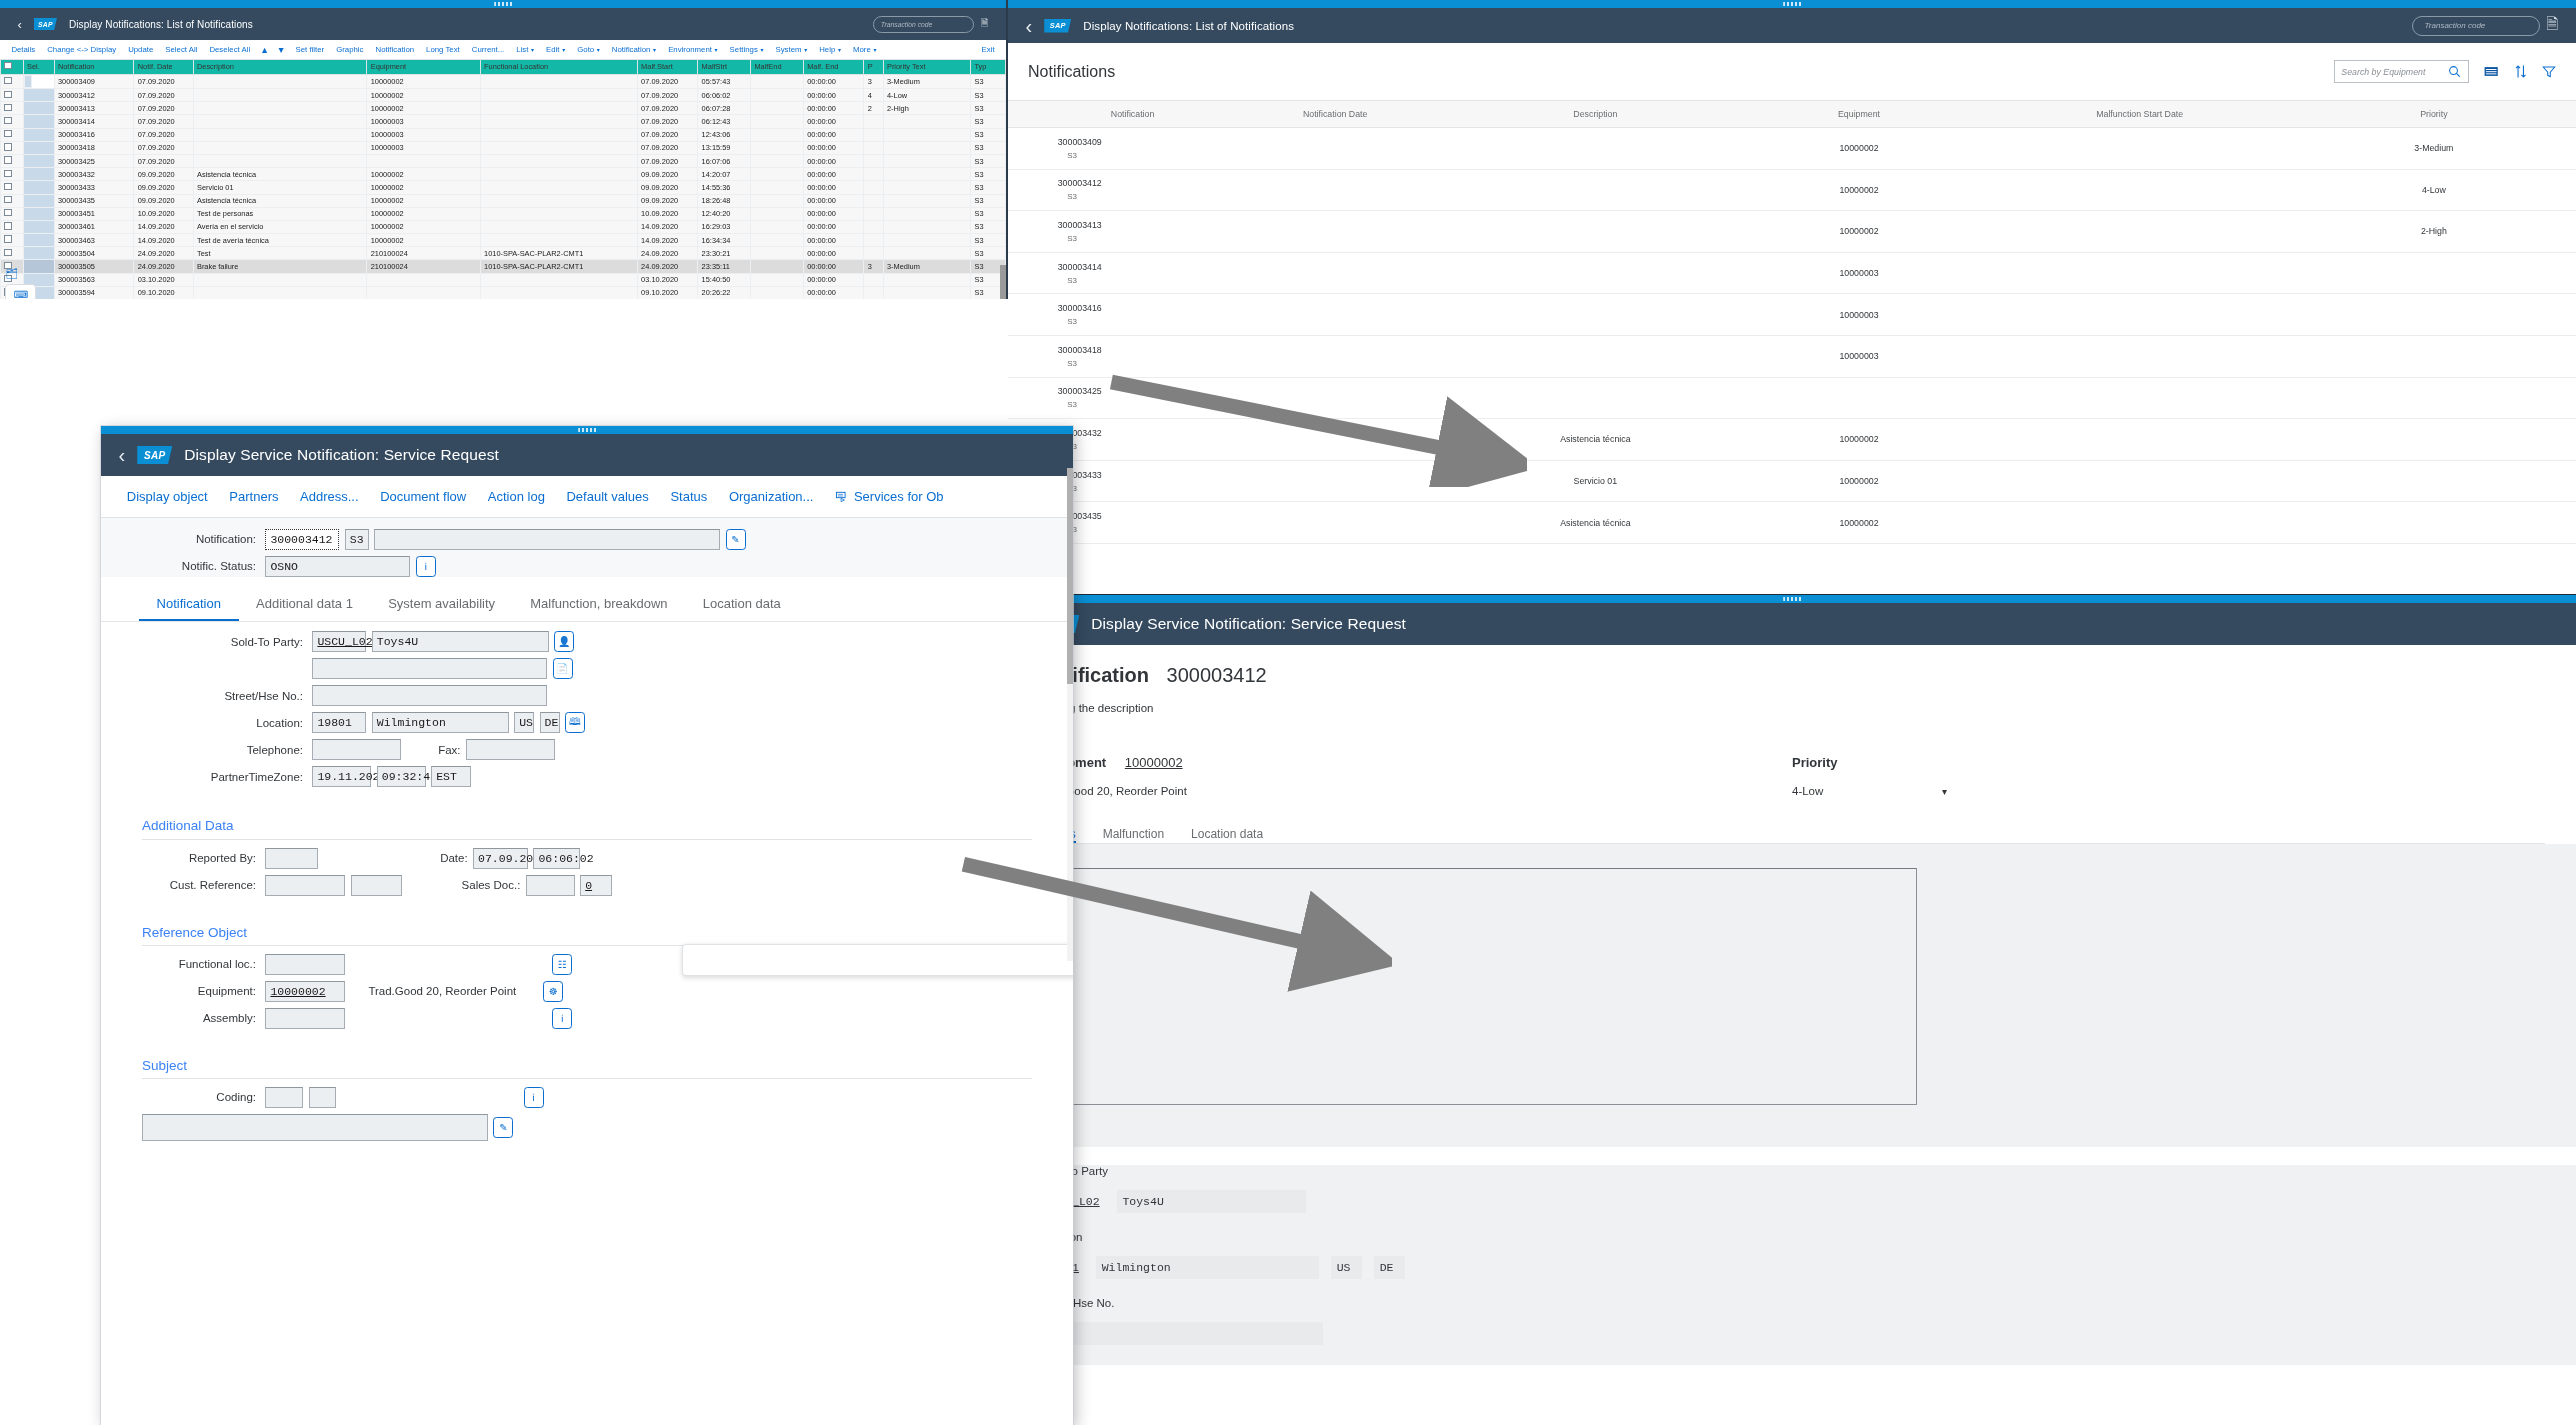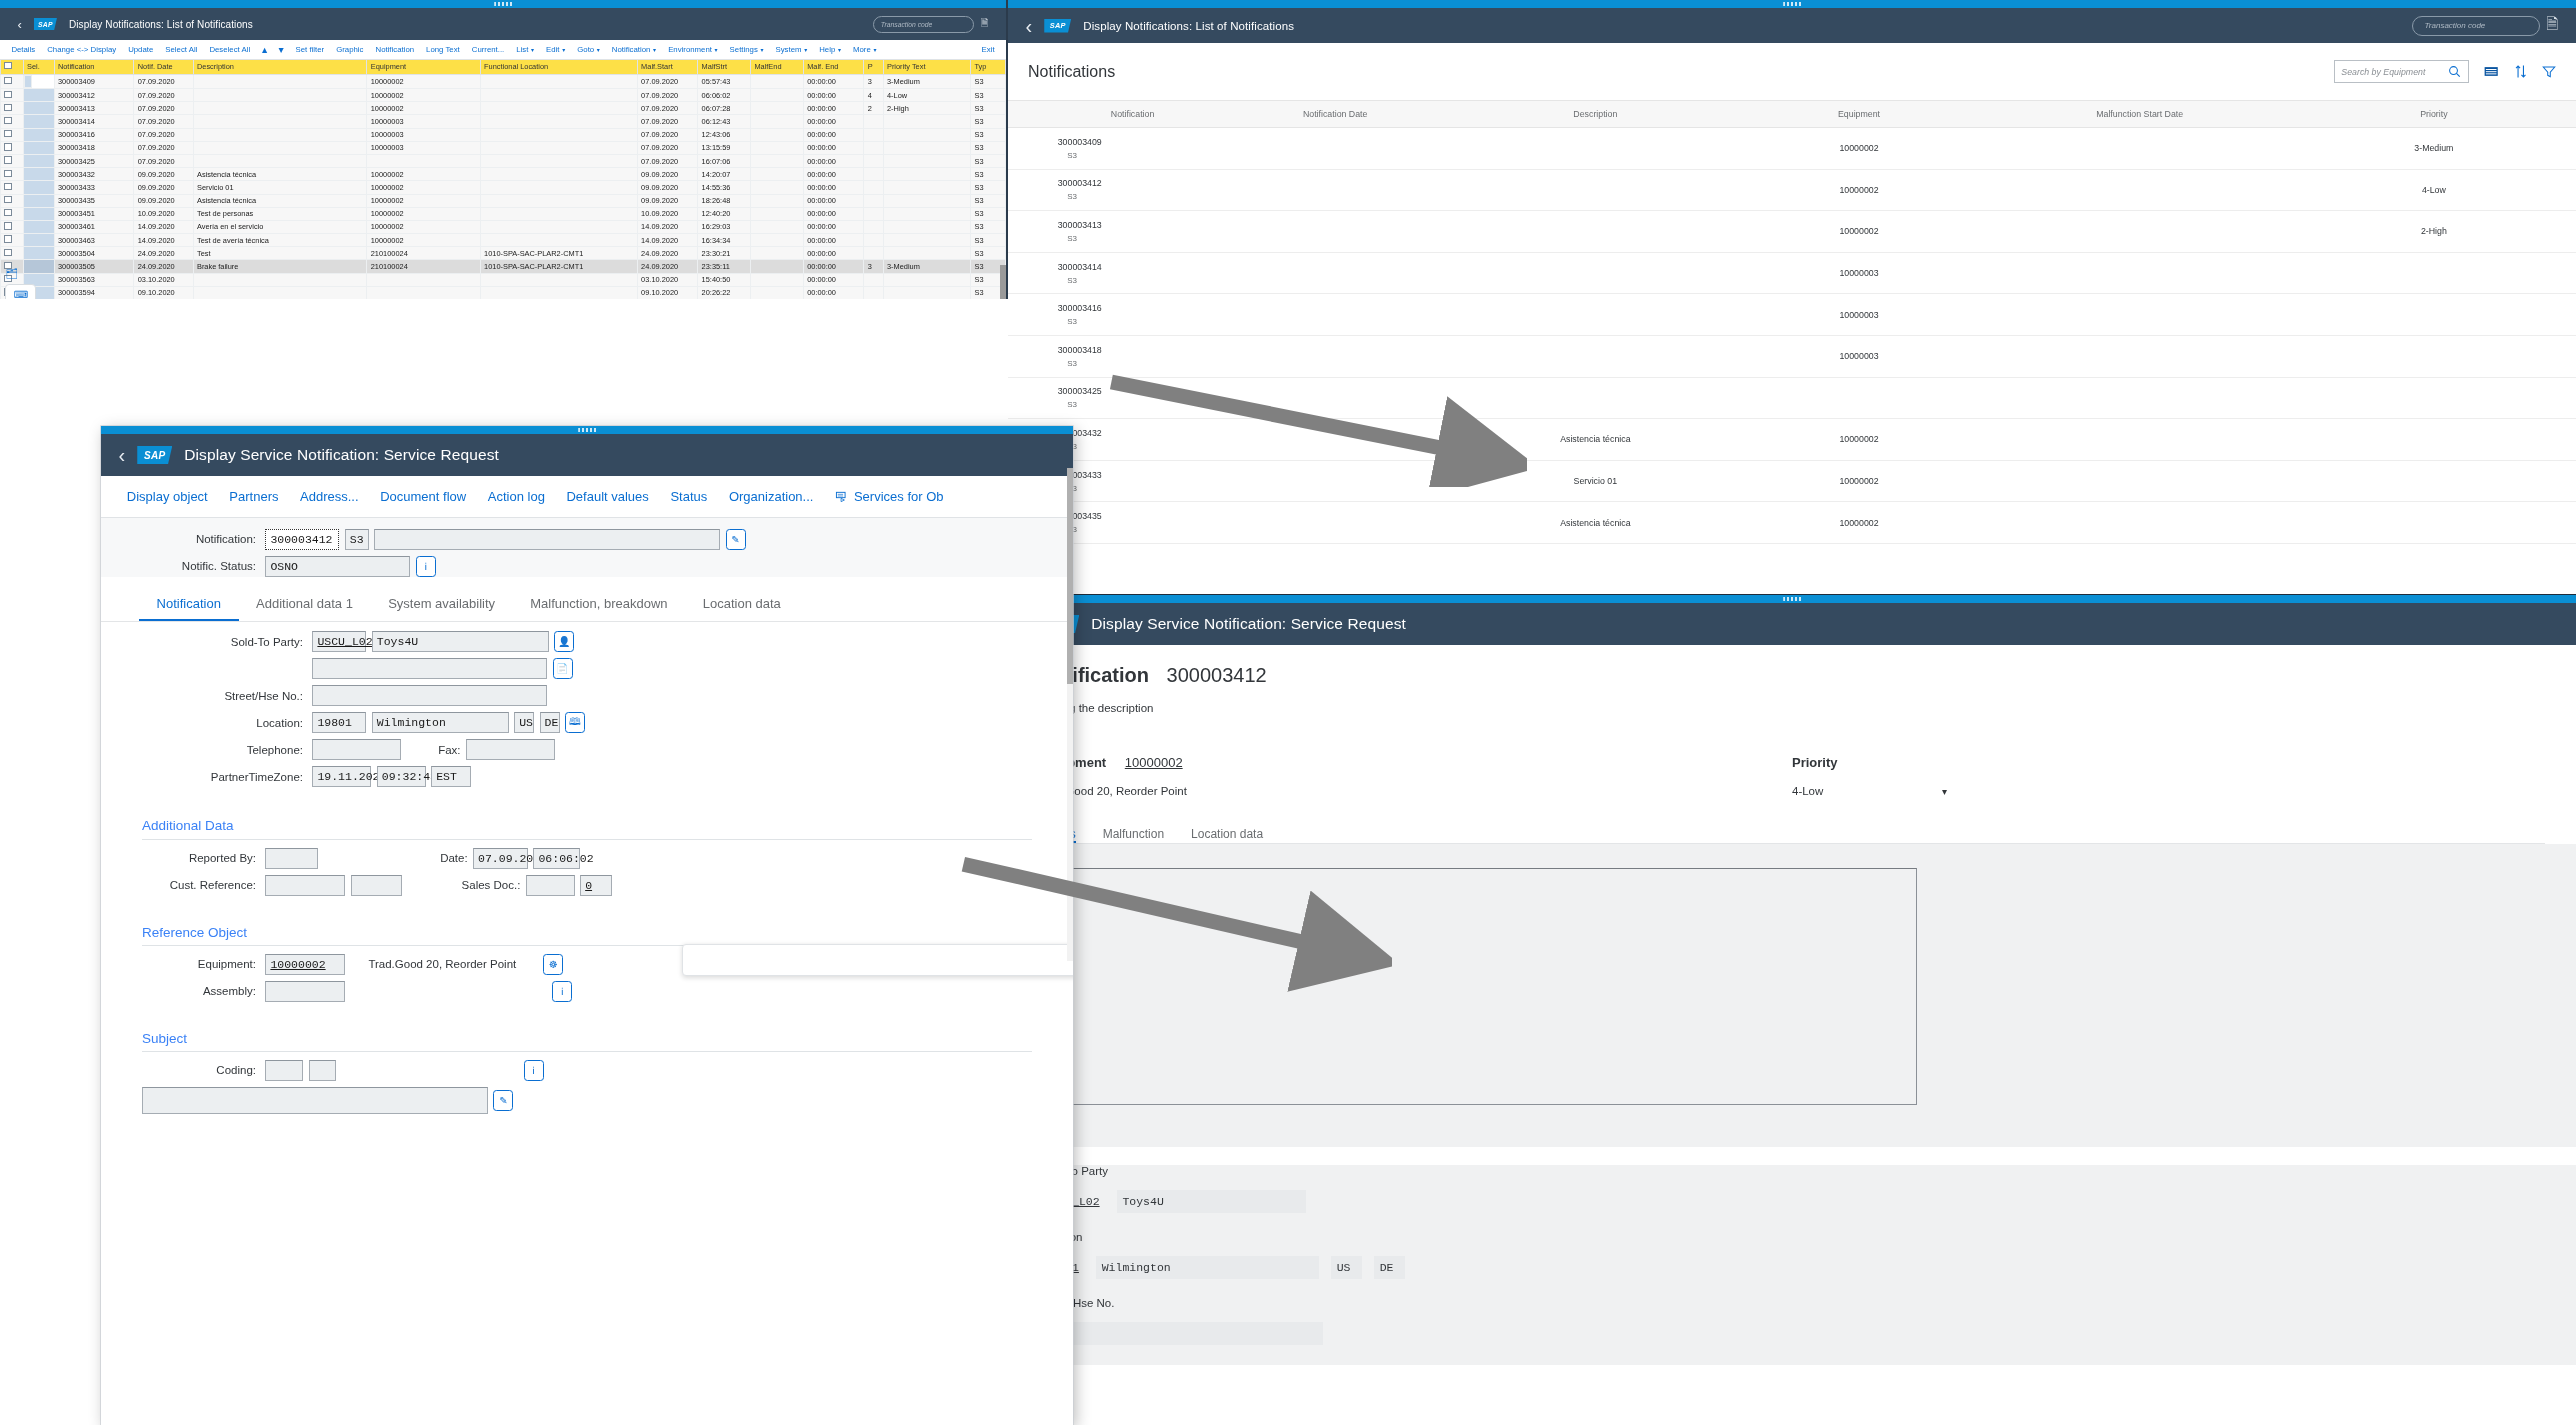--- a/index.html
+++ b/index.html
@@ -37,21 +37,21 @@
   #gui-list .tcode-icon { font-size:9.5px; }
   .gui-toolbar { height:20px; display:flex; align-items:center; gap:0px;
     padding:0 5.4px; border-bottom:0.7px solid #dfe3e6; background:#fff; }
   .gui-tb-item { color:#0a6ed1; font-size:7.8px; padding:0 6px; white-space:nowrap;
     cursor:pointer; display:flex; align-items:center; gap:2.7px; }
   .gui-tb-item.exitright { margin-left:auto; }
   .caret { font-size:6px; }
   .gui-icon-btn { color:#0a6ed1; font-size:8.8px; padding:0 4px; cursor:pointer; }
 
   table.gui-grid { border-collapse:collapse; width:100%; table-layout:fixed; }
-  table.gui-grid th { background:#fde047; border:0.7px solid #e0e3e6; border-top:none;
+  table.gui-grid th { background:#14b8a6; border:0.7px solid #e0e3e6; border-top:none;
     font-weight:normal; font-size:7.4px; color:#333; text-align:left; padding:2px 3.4px;
     height:14px; white-space:nowrap; }
   table.gui-grid td { border:0.7px solid #eceff1; font-size:7.4px; color:#1a1a1a;
     padding:1.4px 3.4px; height:13px; white-space:nowrap; background:#f7f7f7; }
   table.gui-grid tr.row-selected td { background:#dcdcdc; }
   td.cell-sel { background:#c8d9ea !important; }
   tr.row-selected td.cell-sel { background:#b5c6d8 !important; }
   .cb { width:7.4px; height:7.4px; border:0.7px solid #7b8a99; background:#fff;
     display:inline-block; cursor:pointer; }
   .gui-left-icons { position:absolute; left:0; top:265px; width:28px; }
@@ -936,20 +936,26 @@
         <div class="gd-plain">Sales Doc.:</div>
         <div class="gd-inp" style="width:49px"></div>
         <div class="gd-inp lnk" style="width:32px">0</div>
       </div>
     </div>
 
     <div style="padding:17.6px 41px 0 41px; background:#fff;">
       <div class="gd-section">Reference Object</div>
       <div class="gd-sep"></div>
       <div class="gd-row">
+        <div class="gd-lab" style="width:118px">Functional loc.:</div>
+        <div class="gd-inp" style="width:80px"></div>
+        <div style="width:196px"></div>
+        <div class="gd-btn">☷</div>
+      </div>
+      <div class="gd-row">
         <div class="gd-lab" style="width:118px">Equipment:</div>
         <div class="gd-inp lnk" style="width:80px">10000002</div>
         <div class="gd-plain" style="width:187px; padding-left:17.6px;">Trad.Good 20, Reorder Point</div>
         <div class="gd-btn">☸</div>
       </div>
       <div class="gd-row">
         <div class="gd-lab" style="width:118px">Assembly:</div>
         <div class="gd-inp" style="width:80px"></div>
         <div style="width:196px"></div>
         <div class="gd-btn">ℹ</div>

